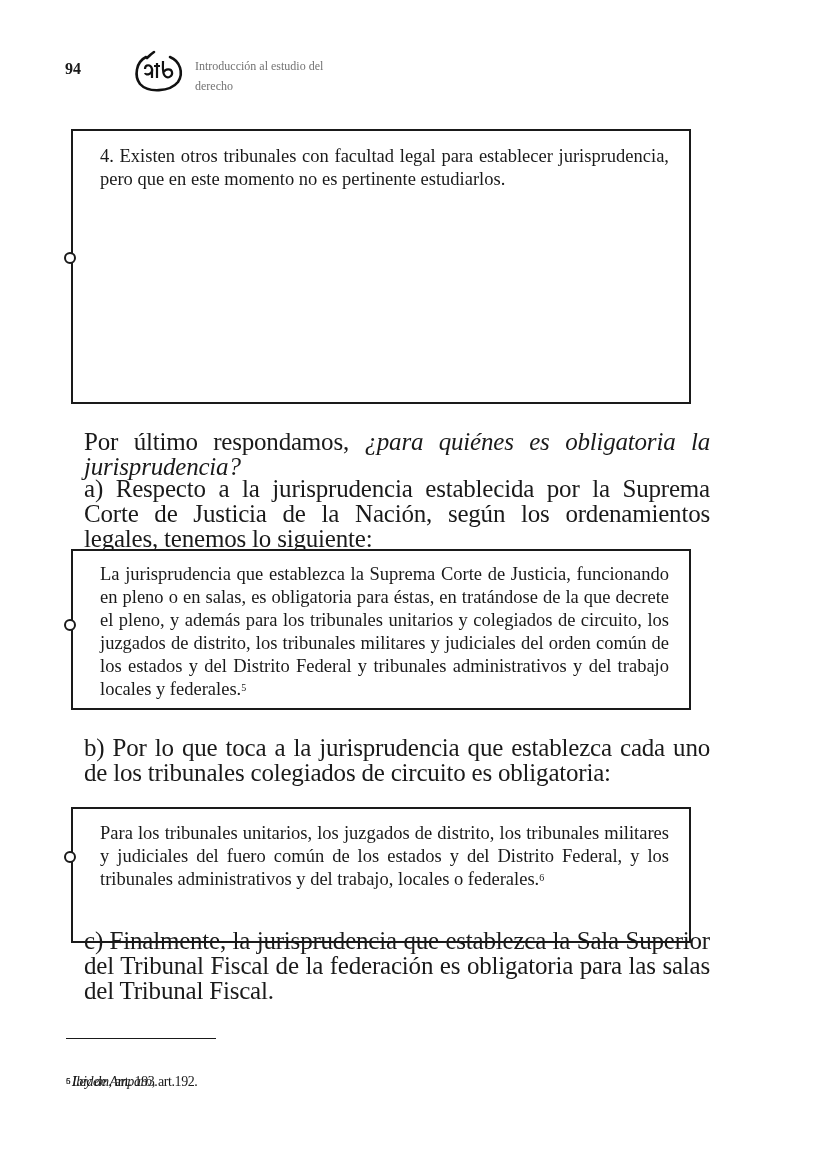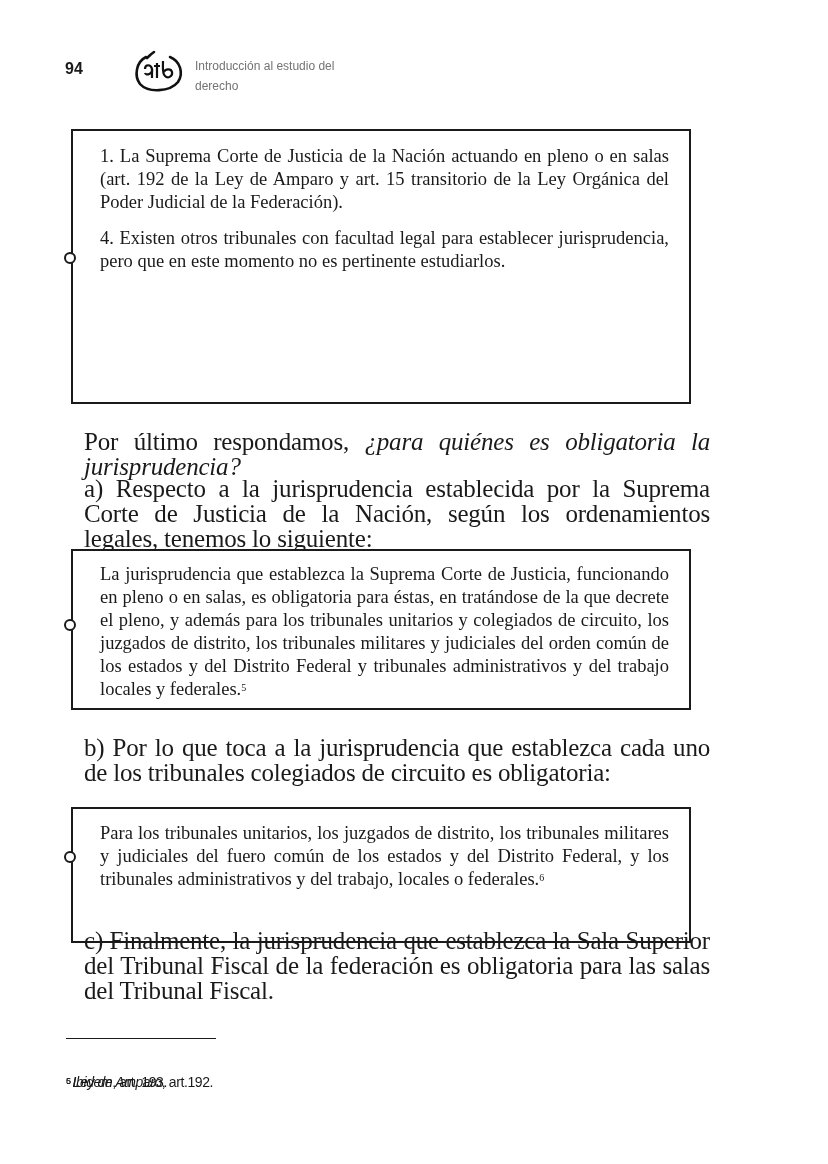--- a/index.html
+++ b/index.html
@@ -1,18 +1,18 @@
 <!DOCTYPE html>
 <html><head>
 <meta charset="utf-8">
 <style>
   html, body { margin: 0; padding: 0; background: #ffffff; }
   body { width: 828px; height: 1164px; position: relative; overflow: hidden; color: #1a1a1a; }
   .serif { font-family: "Liberation Serif", "DejaVu Serif", serif; }
-  .sans { font-family: Liberation Sans, sans-serif; }
+  .sans { font-family: Liberation Serif, serif; }
 
   .page-number { position: absolute; left: 65px; top: 60px; font-size: 16px; font-weight: bold; }
   .logo { position: absolute; left: 132px; top: 48px; width: 52px; height: 46px; }
   .running-title { position: absolute; left: 195px; top: 56px; font-size: 12px; line-height: 20px; color: #737373; }
 
   .box { position: absolute; left: 71px; width: 620px; border: 2px solid #1a1a1a; box-sizing: border-box; background: #fff; }
   .box .marker { position: absolute; left: -9px; width: 12px; height: 12px; border: 2px solid #1a1a1a; border-radius: 50%; background: #fff; box-sizing: border-box; }
   .box p { margin: 0; font-size: 18.5px; line-height: 23px; text-align: justify; }
 
   #box1 { top: 129px; height: 275px; padding: 14px 20px 0 27px; }
@@ -46,21 +46,20 @@
     <path d="M31 13 C 31 20, 30 25, 33 28 C 36 31, 41 28, 40 24 C 39 20, 33 21, 32 24" fill="none" stroke="#111" stroke-width="2.2"></path>
   </svg>
   <div class="running-title sans">
     <div>Introducción al estudio del</div>
     <div>derecho</div>
   </div>
 </div>
 
 <div id="box1" class="box serif">
   <span class="marker"></span>
-  <p>1. La Suprema Corte de Justicia de la Nación actuando en pleno o en salas (art. 192 de la Ley de Amparo y art. 15 transitorio de la Ley Orgánica del Poder Judicial de la Federación).</p>
   <p style="margin-bottom:0">4. Existen otros tribunales con facultad legal para establecer jurisprudencia, pero que en este momento no es pertinente estudiarlos.</p>
 </div>
 
 <p class="para serif" style="top:429px;">
   <span>Por último respondamos, </span><i>¿para quiénes es obligatoria la jurisprudencia?</i>
 </p>
 
 <p class="para serif" style="top:476px;">a) Respecto a la jurisprudencia establecida por la Suprema Corte de Justicia de la Nación, según los ordenamientos legales, tenemos lo siguiente:</p>
 
 <div id="box2" class="box serif">

